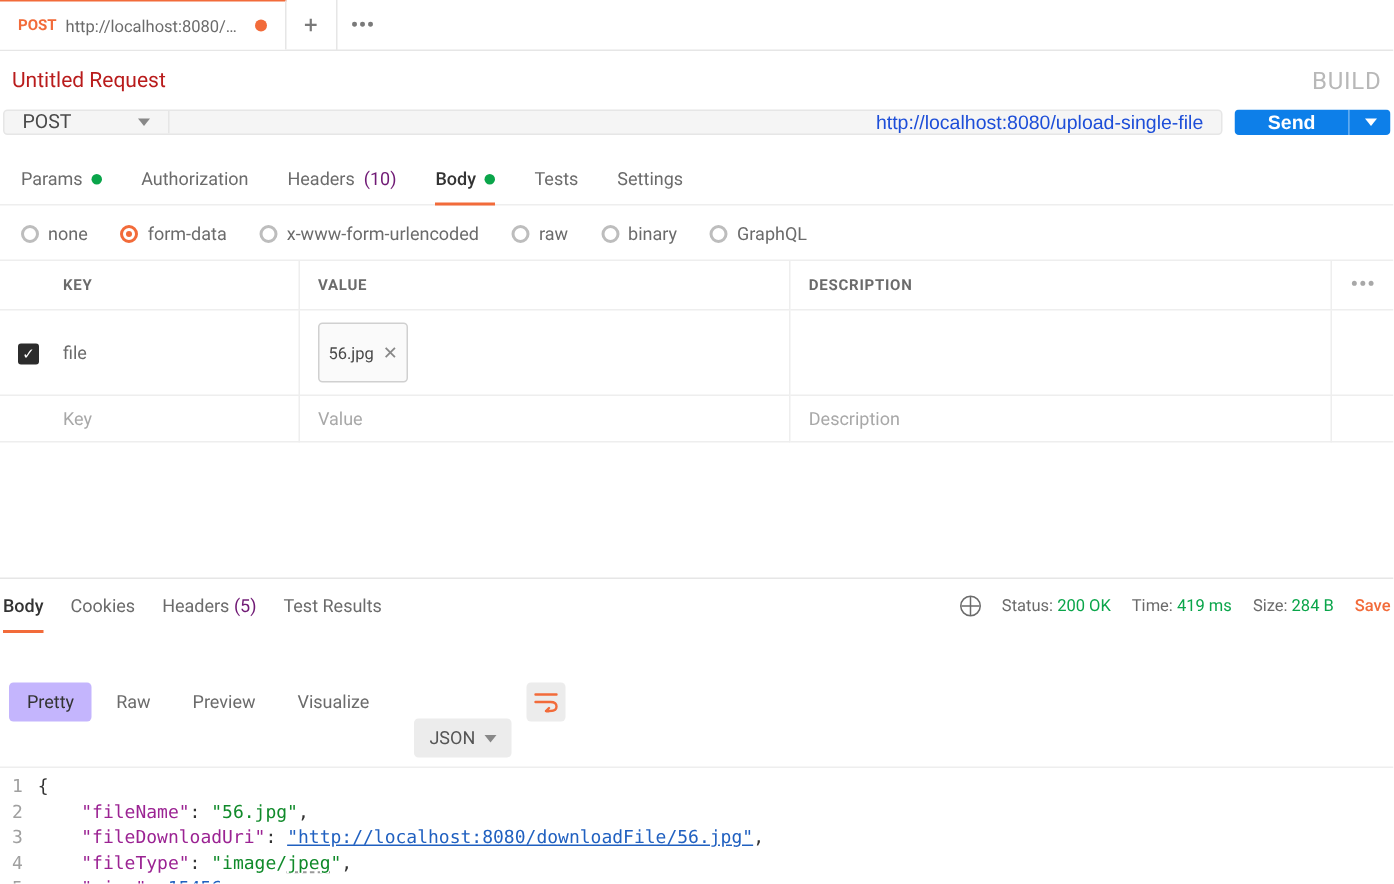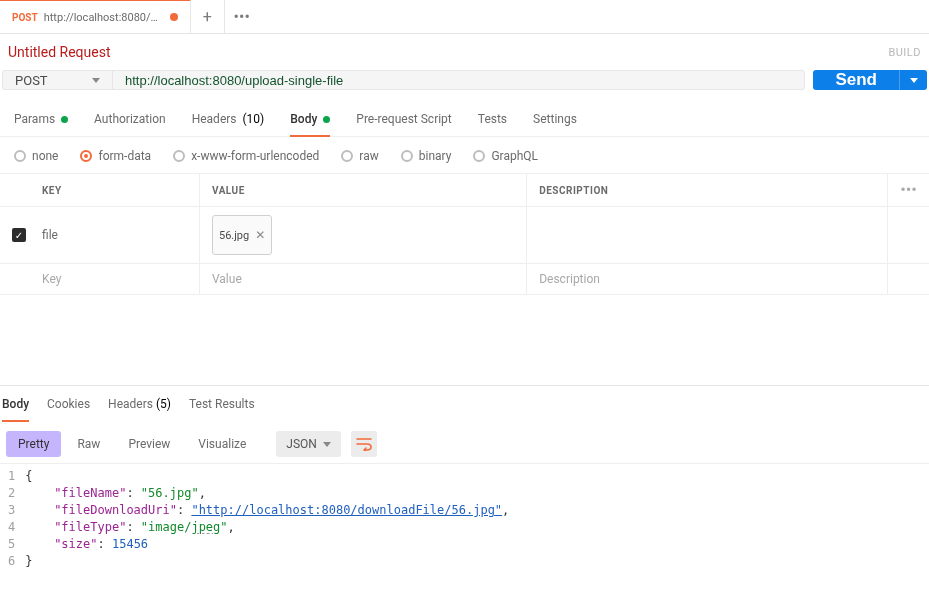--- a/index.html
+++ b/index.html
@@ -83,21 +83,21 @@
   }
 
   
   .title-row {
     display: flex;
     align-items: center;
     justify-content: space-between;
     padding: 10px 8px 10px 8px;
   }
   .req-title { font-size: 14px; color: #b91c1c; }
-  .build-label { font-size: 11px; color: #b8b8b8; letter-spacing: 0.5px; }
+  .build-label { font-size: 16px; color: #b8b8b8; letter-spacing: 0.5px; }
 
   
   .request-bar {
     display: flex;
     align-items: stretch;
     padding: 0 2px 10px 2px;
     gap: 8px;
   }
   .method-url {
     flex: 1;
@@ -119,33 +119,34 @@
     color: #4a4a4a;
     cursor: pointer;
   }
   .url-input {
     flex: 1;
     border: none;
     outline: none;
     background: transparent;
     padding: 0 12px;
     font-size: 13px;
-    color: #14532d;
+    color: #1d4ed8;
+    text-align: right;
   }
   .send-group {
     display: flex;
     border-radius: 3px;
     overflow: hidden;
   }
   .send-btn {
     background: #0d7fe9;
     color: #fff;
     border: none;
     padding: 0 22px;
-    font-size: 17px;
+    font-size: 13px;
     font-weight: 600;
     cursor: pointer;
   }
   .send-caret {
     background: #0d7fe9;
     border: none;
     border-left: 1px solid rgba(255,255,255,0.25);
     width: 28px;
     cursor: pointer;
     display: flex; align-items: center; justify-content: center;
@@ -177,21 +178,21 @@
     content: "";
     position: absolute;
     left: 0; right: 0; bottom: -1px;
     height: 2px;
     background: #f26b3a;
   }
   .green-dot {
     width: 7px; height: 7px; border-radius: 50%; background: #0aa54a;
     display: inline-block;
   }
-  .count { color: #000000; text-align: center; }
+  .count { color: #701a75; text-align: center; }
 
   
   .body-types {
     display: flex;
     gap: 22px;
     padding: 12px 14px 10px 14px;
     font-size: 12px;
     color: #6b6b6b;
     border-bottom: 1px solid #eee;
   }
@@ -326,20 +327,21 @@
   }
   .toolbar-btn.active { background: #c4b5fd; color: #333; }
   .toolbar-divider { width: 10px; }
   .format-select {
     display: flex; align-items: center; gap: 6px;
     padding: 6px 10px;
     background: #ececec;
     border-radius: 3px;
     cursor: pointer;
     color: #555;
+    margin-top: 48px;
   }
   .wrap-icon {
     width: 26px; height: 26px;
     display: flex; align-items: center; justify-content: center;
     background: #ececec;
     border-radius: 3px;
     color: #f26b3a;
     cursor: pointer;
     margin-left: 6px;
   }
@@ -415,23 +417,20 @@
   <div class="req-tab">
     <span>Authorization</span>
   </div>
   <div class="req-tab">
     <span>Headers</span>
     <span class="count">(10)</span>
   </div>
   <div class="req-tab active">
     <span>Body</span>
     <span class="green-dot"></span>
-  </div>
-  <div class="req-tab">
-    <span>Pre-request Script</span>
   </div>
   <div class="req-tab">
     <span>Tests</span>
   </div>
   <div class="req-tab">
     <span>Settings</span>
   </div>
 </div>
 
 <div class="body-types">
@@ -509,20 +508,36 @@
       <span>Cookies</span>
     </div>
     <div class="resp-tab">
       <span>Headers</span>
       <span class="count"> <span>(5)</span></span>
     </div>
     <div class="resp-tab">
       <span>Test Results</span>
     </div>
   </div>
+  <div class="resp-meta">
+    <span class="globe-icon"></span>
+    <span>
+      <span>Status:</span>
+      <span class="val">200 OK</span>
+    </span>
+    <span>
+      <span>Time:</span>
+      <span class="val">419 ms</span>
+    </span>
+    <span>
+      <span>Size:</span>
+      <span class="val">284 B</span>
+    </span>
+    <span class="save-link">Save</span>
+  </div>
 </div>
 
 <div class="resp-toolbar">
   <div class="toolbar-btn active">Pretty</div>
   <div class="toolbar-btn">Raw</div>
   <div class="toolbar-btn">Preview</div>
   <div class="toolbar-btn">Visualize</div>
   <div class="toolbar-divider"></div>
   <div class="format-select">
     <span>JSON</span>

